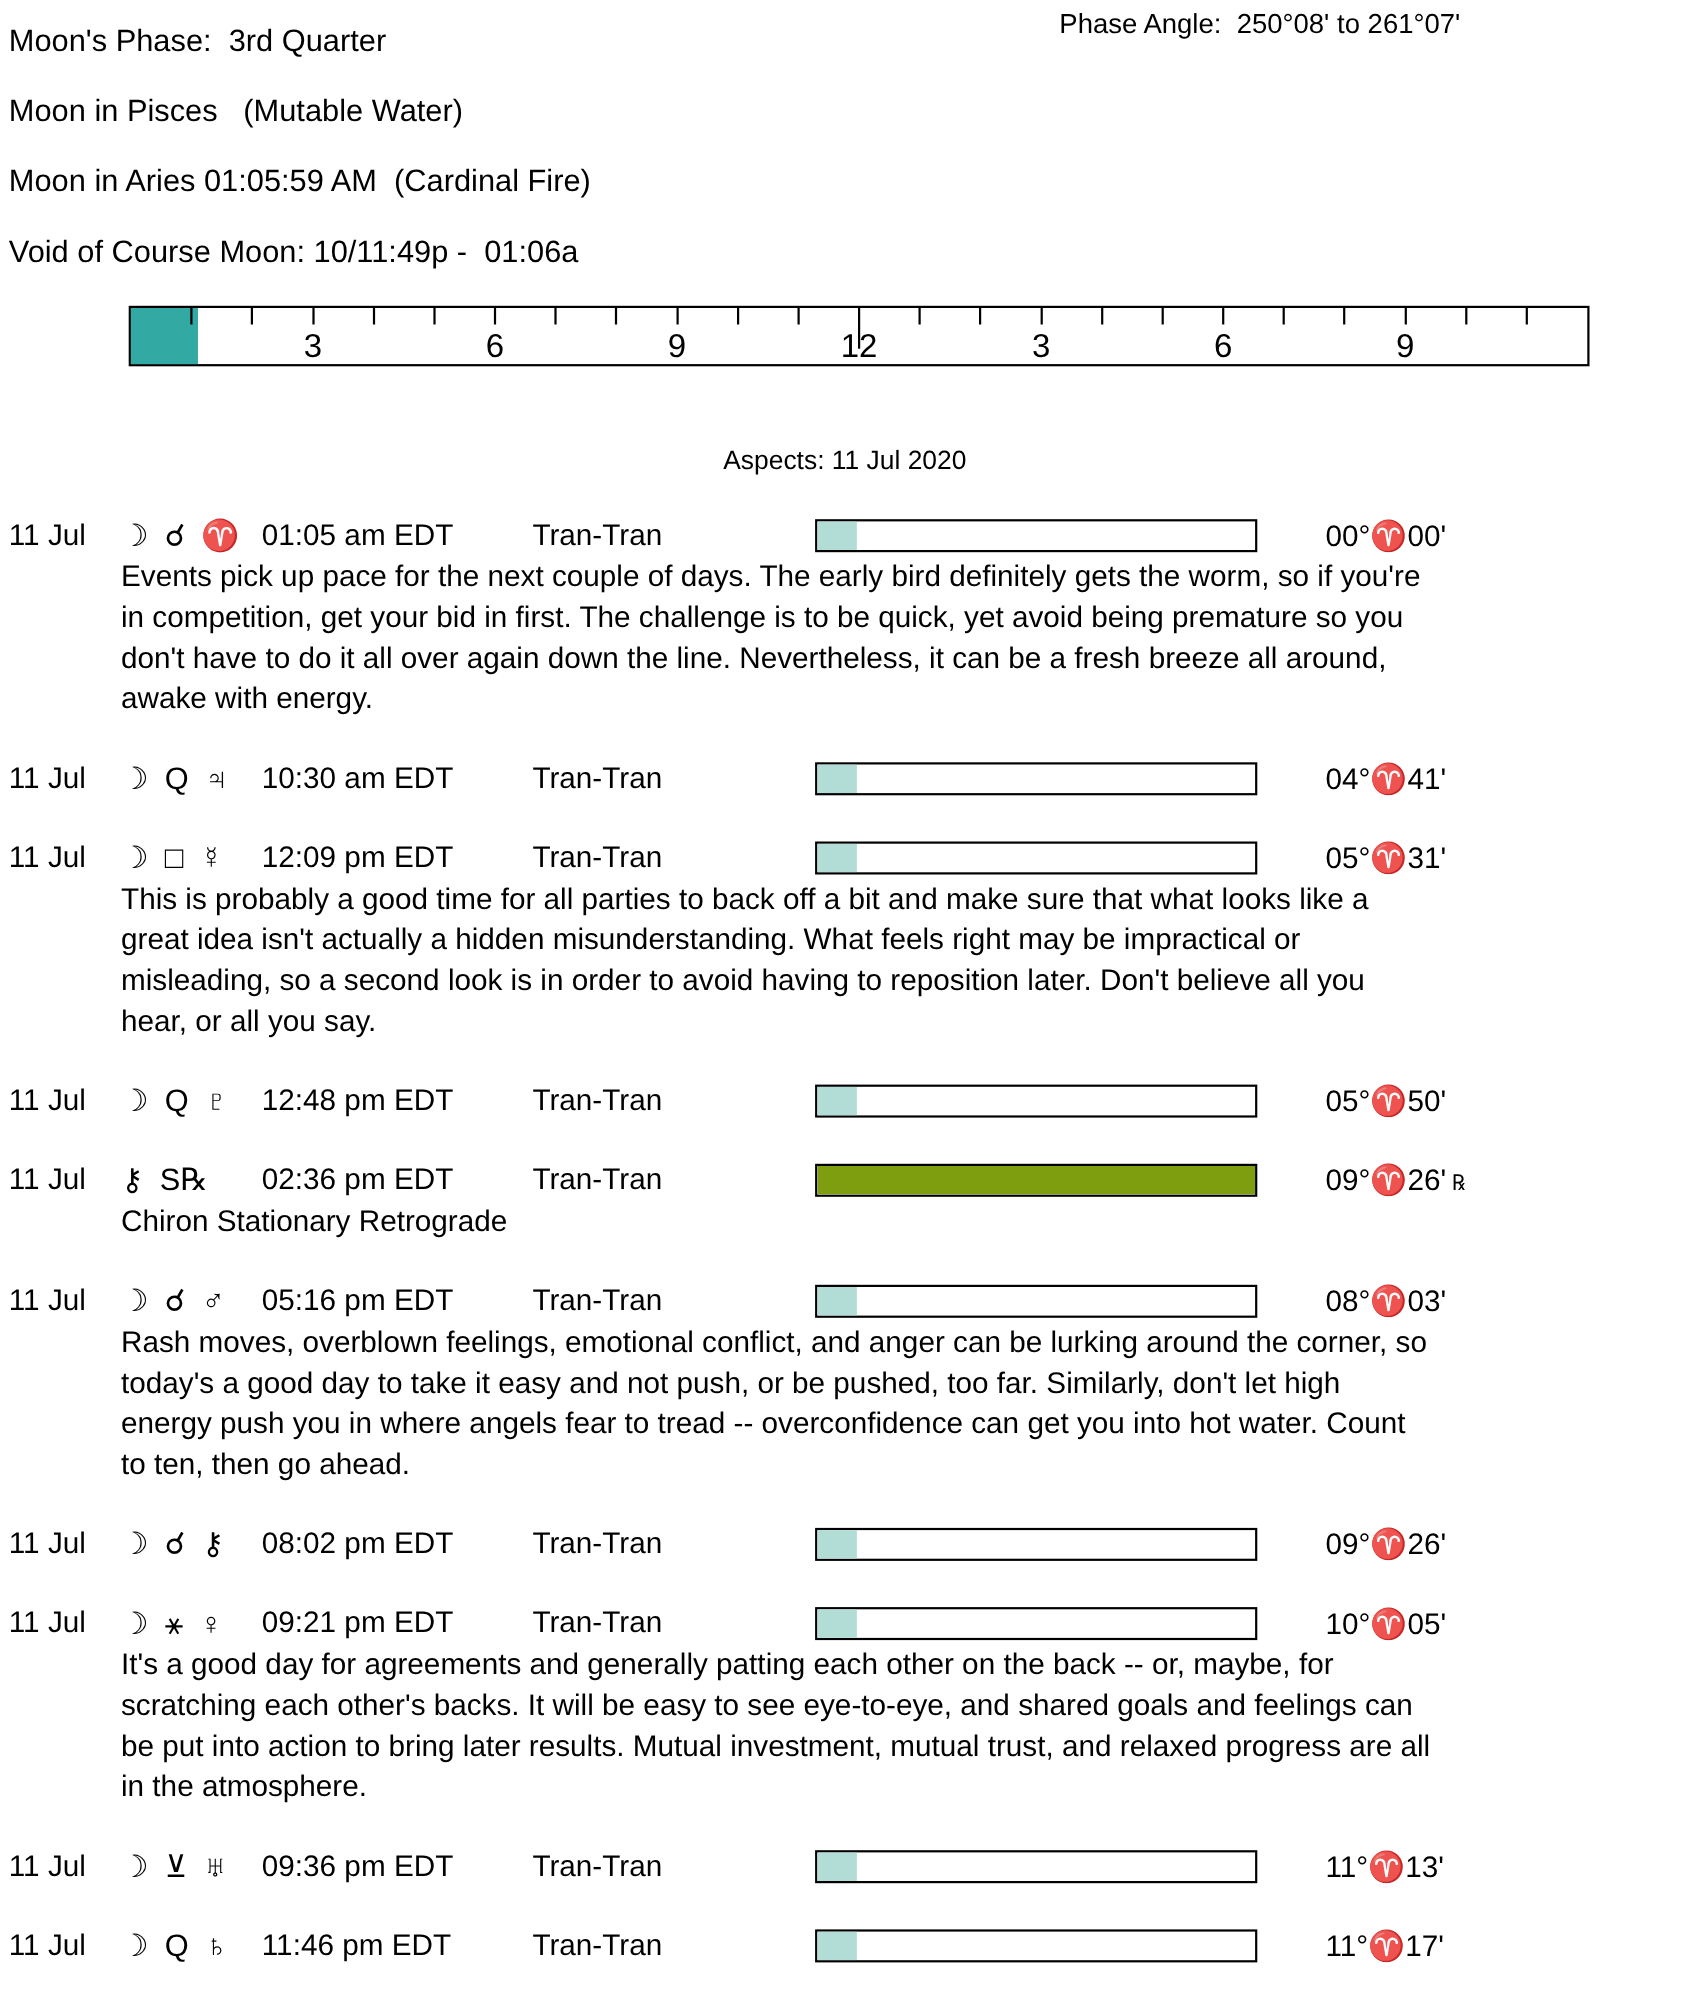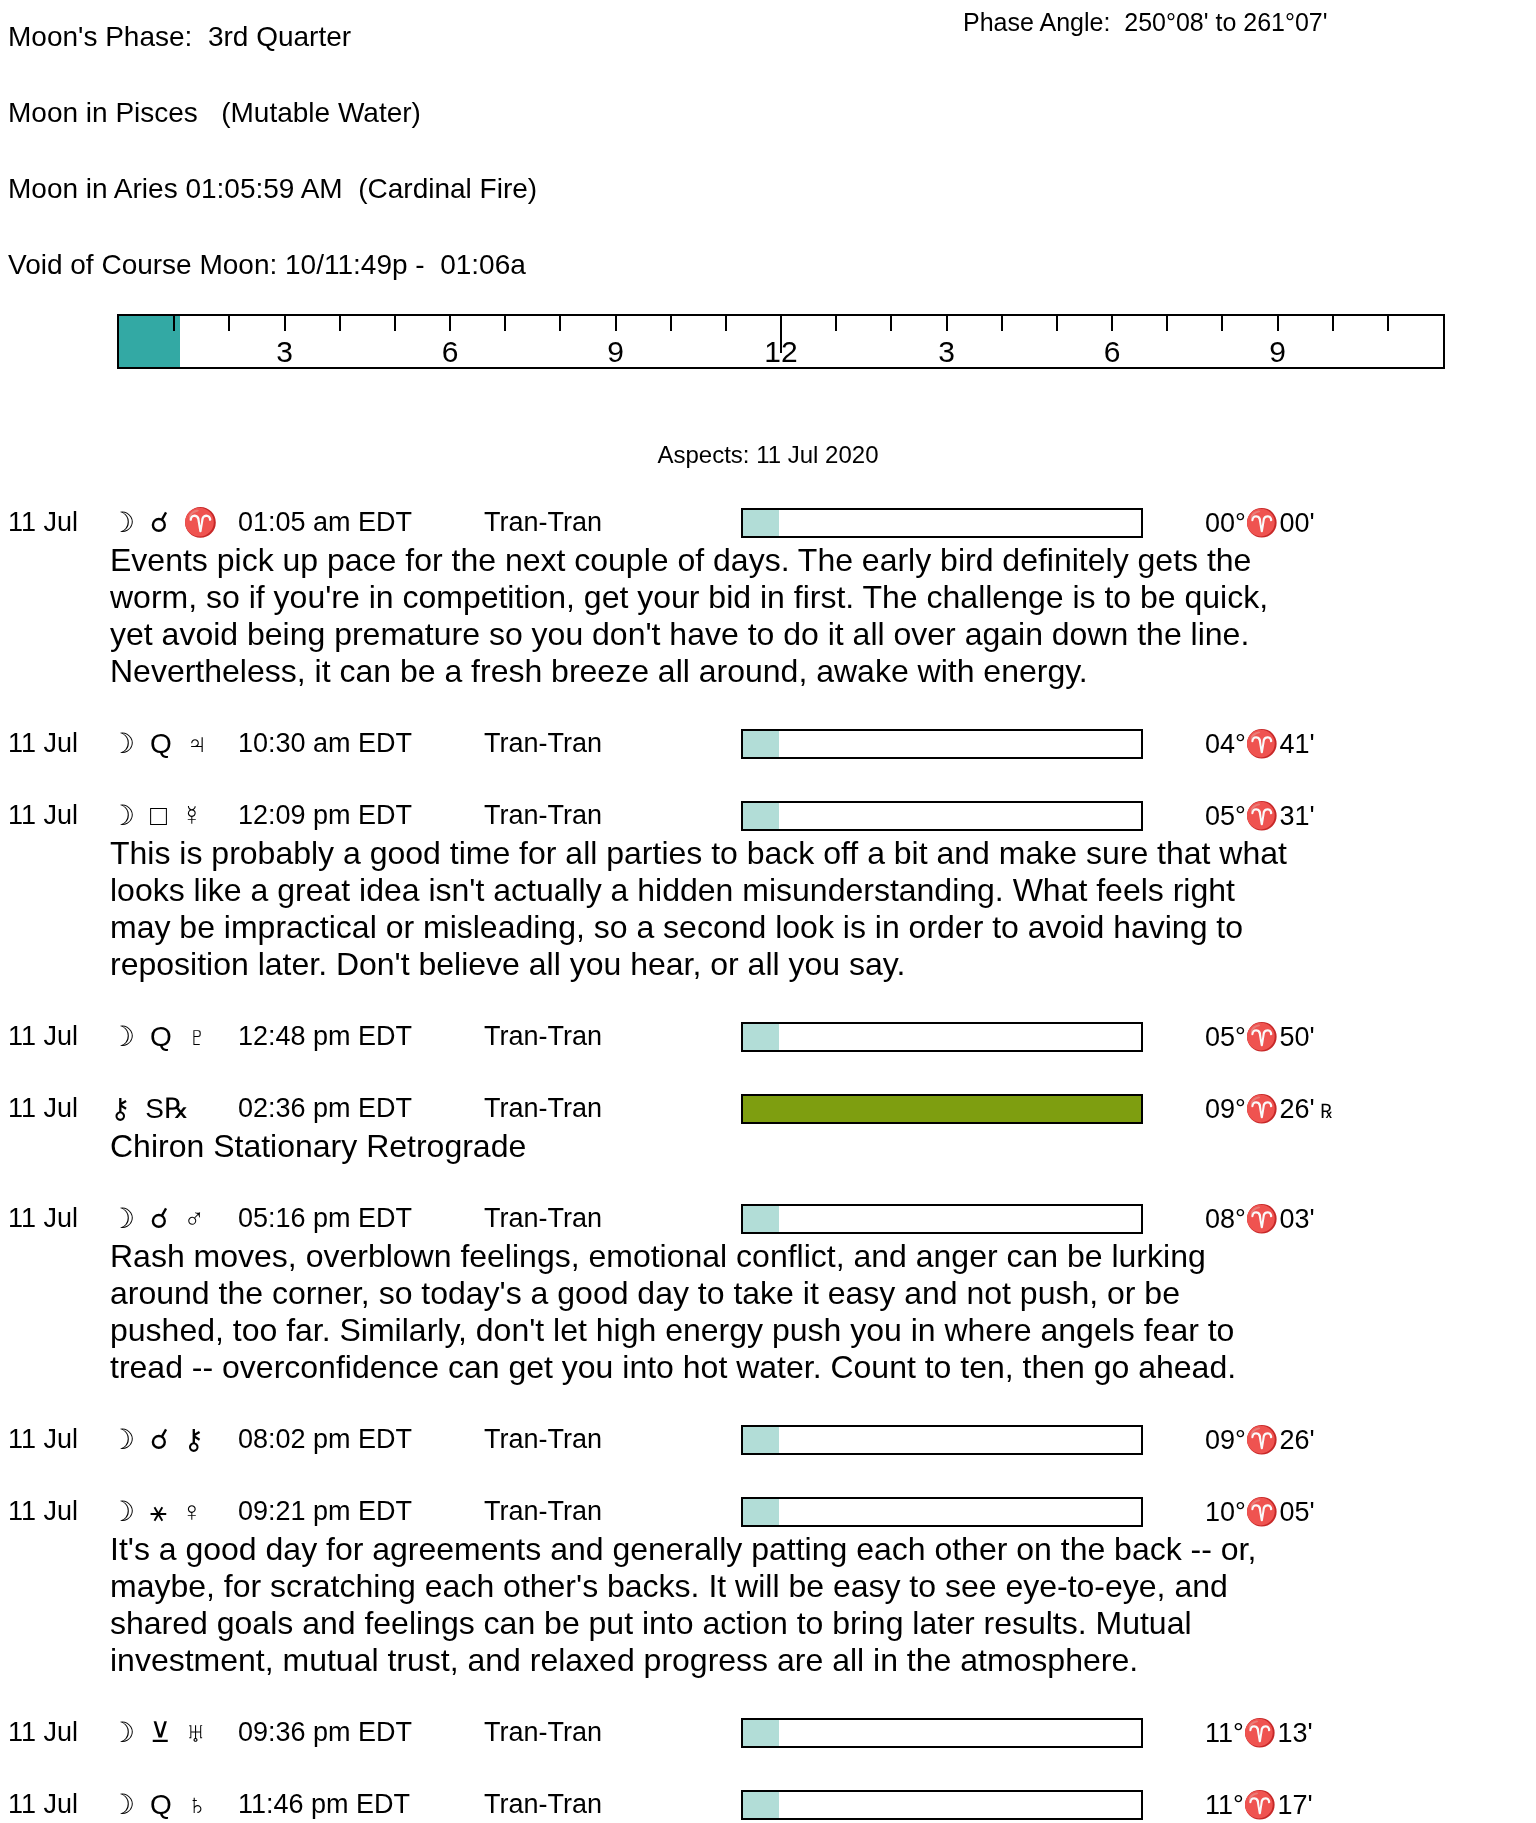--- a/index.html
+++ b/index.html
@@ -3,21 +3,21 @@
 <meta charset="utf-8">
 <style>
   html,body{margin:0;padding:0;}
   body{
     width:1536px;height:1823px;background:#ffffff;color:#000;
     font-family:"Liberation Sans", sans-serif;overflow:hidden;
   }
   .page{position:relative;width:1536px;height:1823px;}
   .hdr-line{white-space:pre;font-size:28px;margin:0;padding-left:8px;line-height:33px;}
   .hdr-line.l1{padding-top:20px;}
-  .hdr-line.l2,.hdr-line.l3,.hdr-line.l4{margin-top:43px;}
+  .hdr-line.l2,.hdr-line.l3,.hdr-line.l4{margin-top:31px;}
   .phase-angle{position:absolute;top:8px;left:963px;font-size:25px;white-space:pre;}
 
   
   .ruler{
     position:relative;margin:33px 0 0 117px;width:1324px;height:51px;
     border:2px solid #000;background:#fff;
   }
   .voc-fill{position:absolute;left:0;top:0;height:100%;}
   .tick{position:absolute;top:0;width:2px;height:15px;background:#000;transform:translateX(-1px);}
   .tick-major{height:37px;}
@@ -29,21 +29,21 @@
   .aspect-row{display:flex;align-items:center;font-size:27px;height:37px;}
   .col-date{width:110px;padding-left:8px;box-sizing:border-box;white-space:nowrap;}
   .col-sym{width:128px;font-size:28px;word-spacing:7px;white-space:nowrap;}
   .col-time{width:246px;white-space:nowrap;}
   .col-type{width:257px;white-space:nowrap;}
   .col-bar{width:402px;}
   .bar{display:block;position:relative;height:26px;border:2px solid #000;background:#fff;overflow:hidden;}
   .fill{display:block;height:100%;width:0;}
   .col-val{margin-left:62px;white-space:nowrap;}
   .retro{font-size:20px;margin-left:5px;}
-  .aspect-desc{margin:1px 0 13px 110px;width:1192px;font-size:32px;line-height:37px;}
+  .aspect-desc{margin:1px 0 13px 110px;width:1192px;font-size:27px;line-height:37px;}
 </style>
 </head>
 <body>
 
 <div class="page">
 
   <p class="hdr-line l1">Moon's Phase:  3rd Quarter</p>
   <div class="phase-angle">Phase Angle:  250°08' to 261°07'</div>
   <p class="hdr-line l2">Moon in Pisces   (Mutable Water)</p>
   <p class="hdr-line l3">Moon in Aries 01:05:59 AM  (Cardinal Fire)</p>

